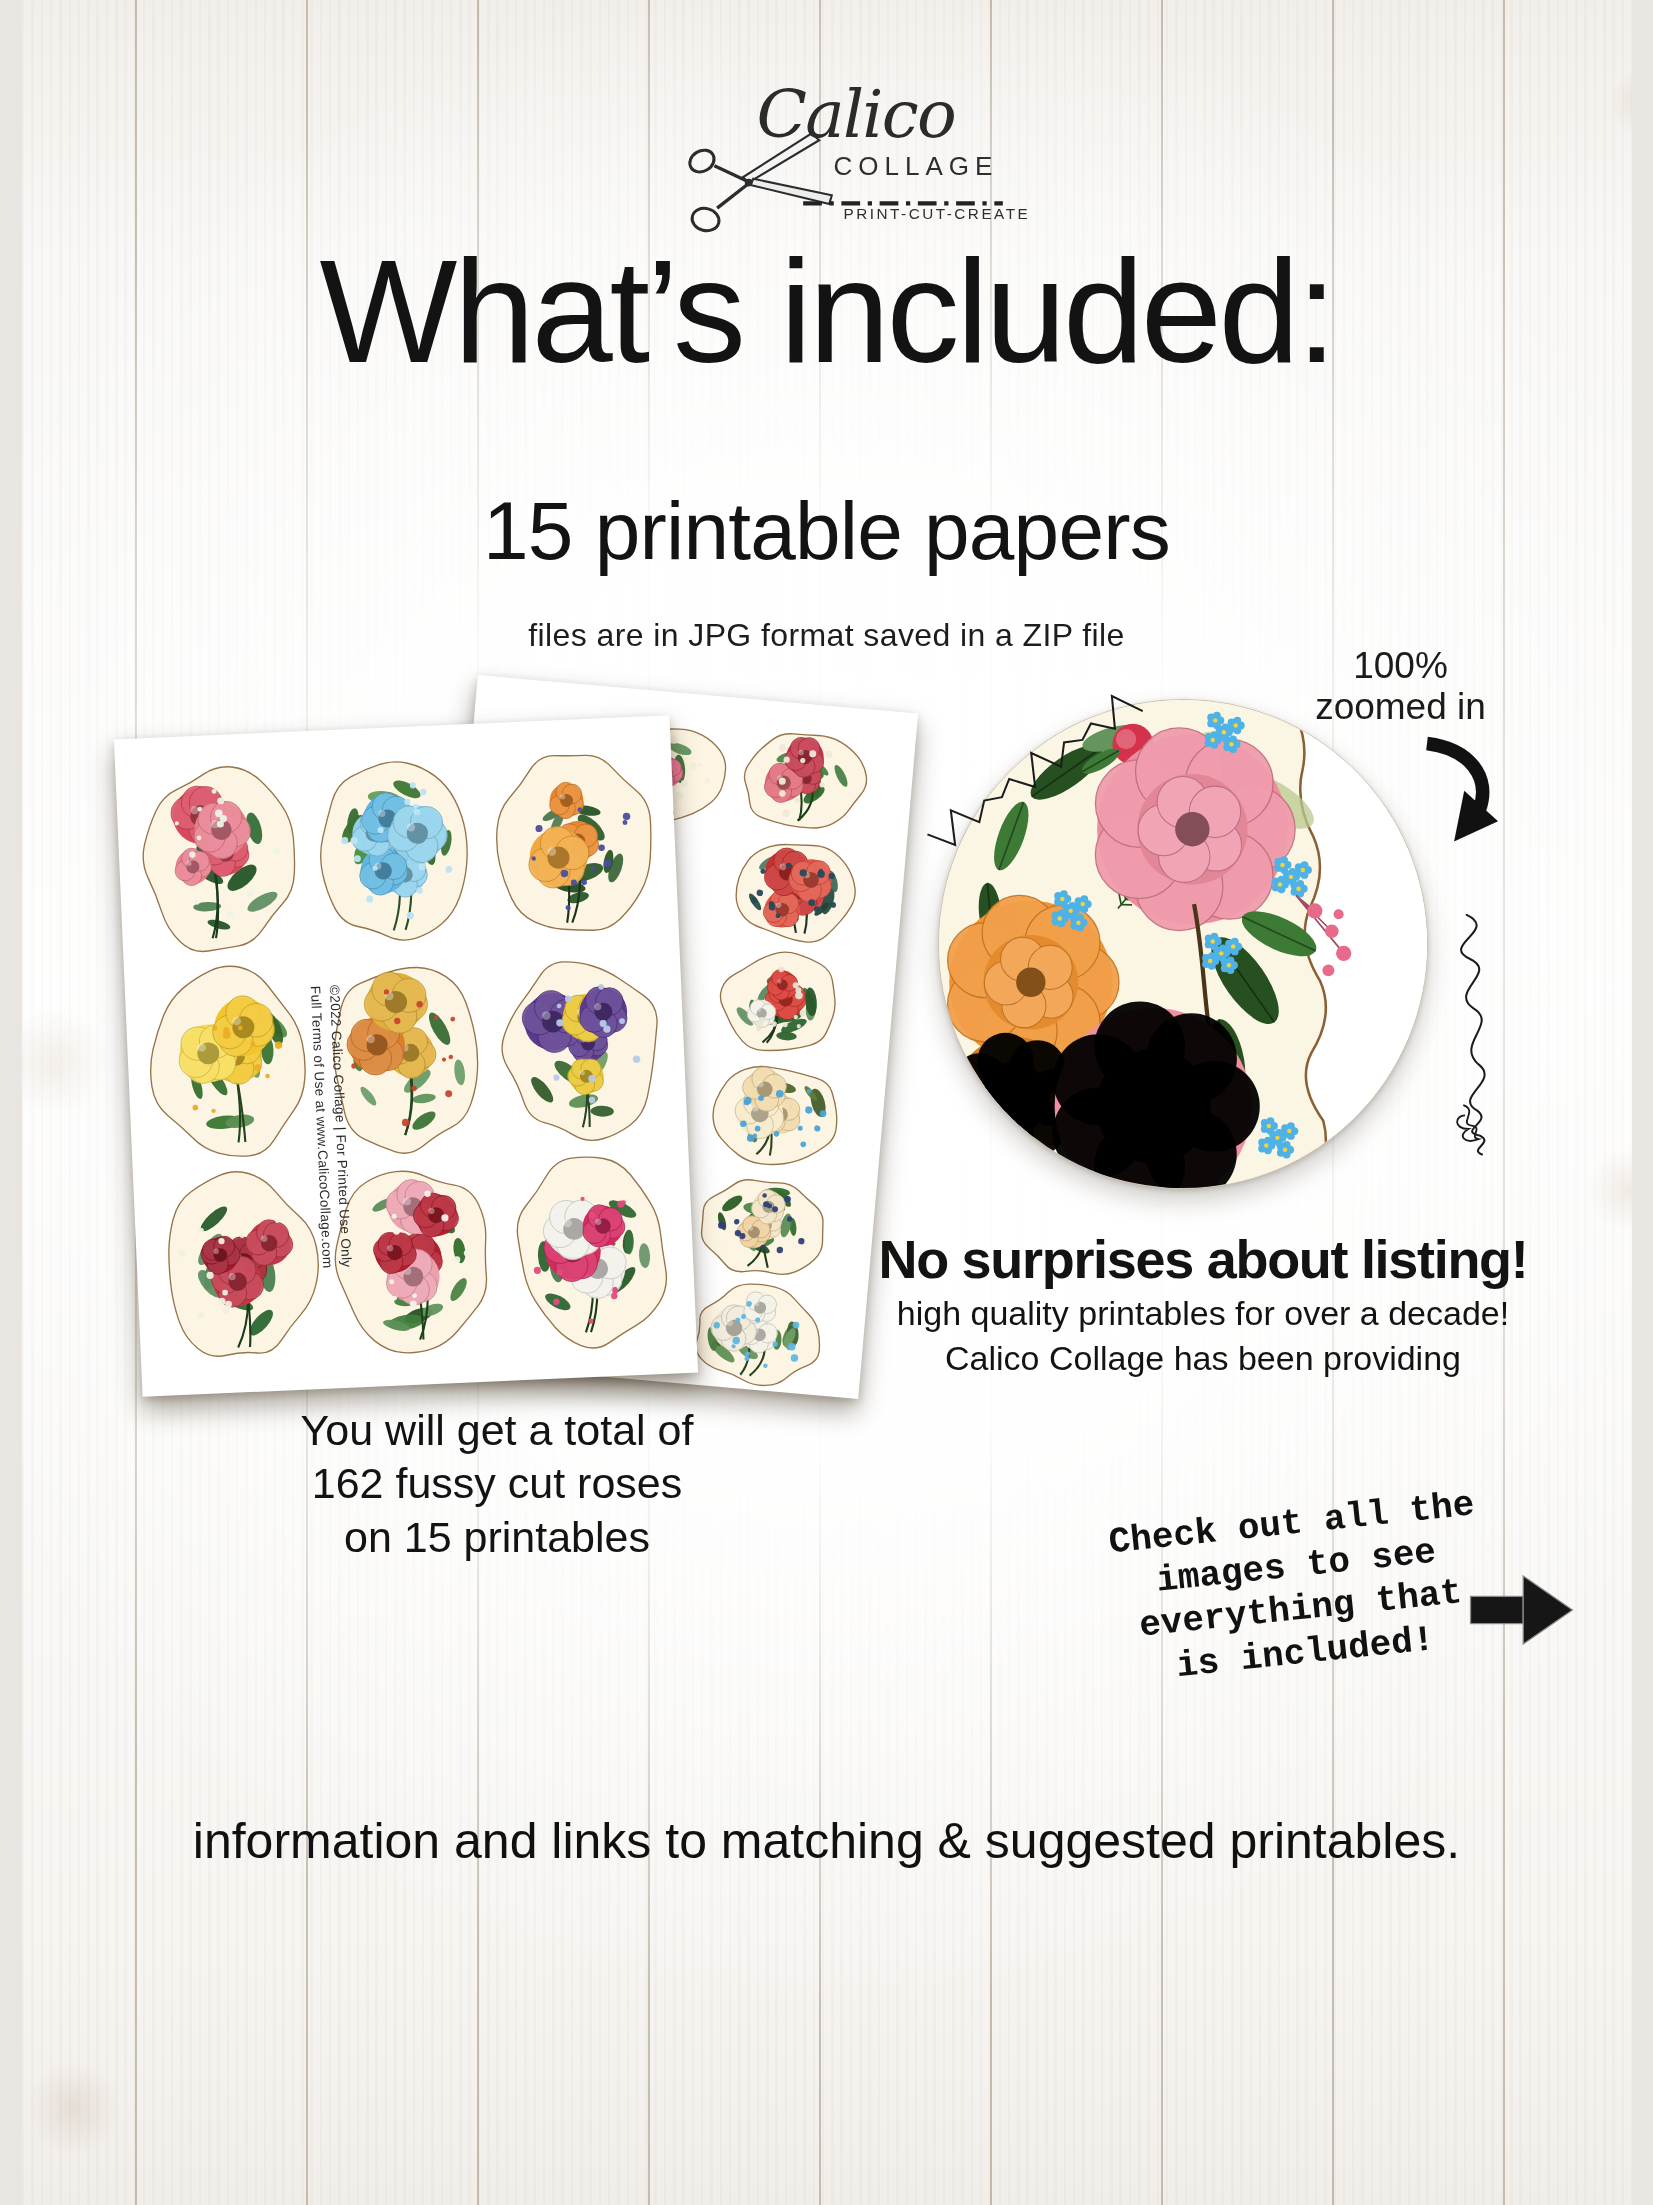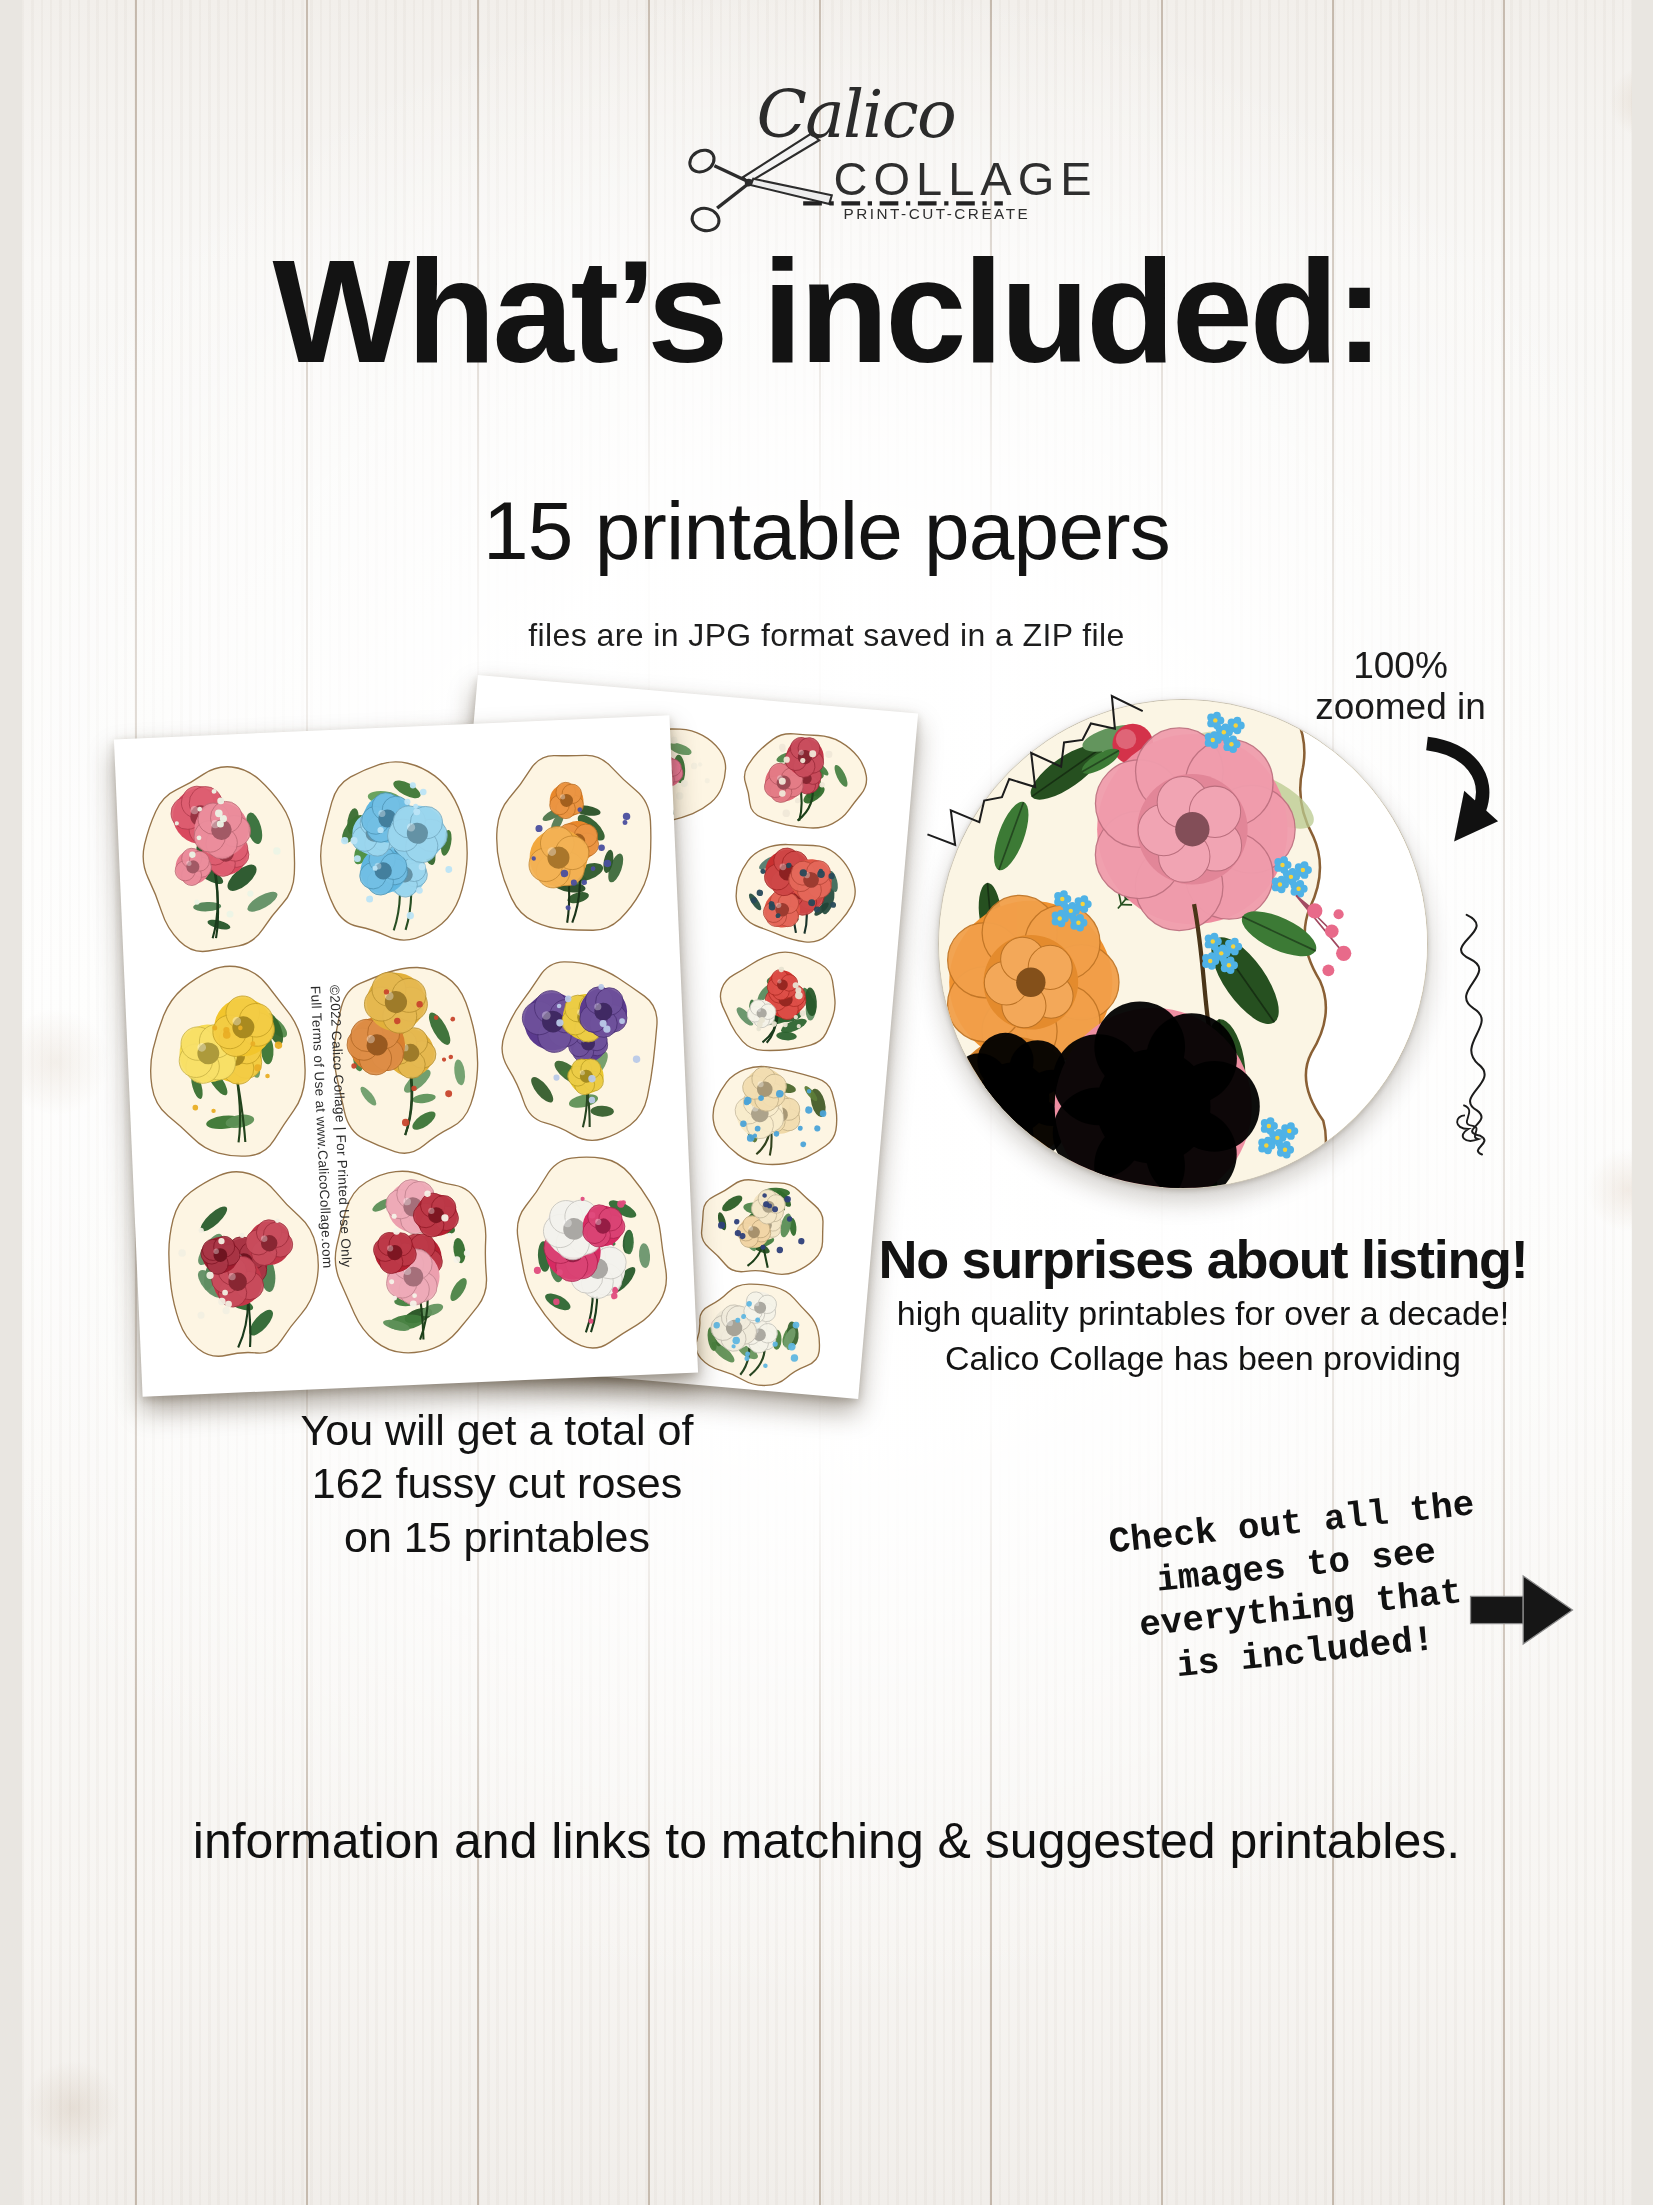--- a/index.html
+++ b/index.html
@@ -15,26 +15,26 @@
       repeating-linear-gradient(90deg, rgba(146,124,102,0) 0 140px, rgba(146,124,102,.45) 140px 142px, rgba(146,124,102,0) 142px 171px),
       repeating-linear-gradient(90deg, rgba(130,110,90,.045) 0 2.5px, rgba(130,110,90,0) 2.5px 9.3px),
       linear-gradient(180deg,#f2efeb 0%,#f9f8f6 12%,#fdfdfc 45%,#f7f5f2 88%,#f1eeea 100%);
     background-position:0 0,0 0,0 0,0 0,0 0,-27px 0,0 0,0 0;
   }
   .abs{position:absolute;}
   .ctr{left:0;width:100%;text-align:center;}
   
   .logo{position:absolute;left:654px;top:88px;width:365px;height:153px;}
   .logo .script{position:absolute;left:81px;top:-12px;font-family:"DejaVu Serif",serif;font-style:italic;font-size:66px;color:#2b2b2b;letter-spacing:-1.7px;}
-  .logo .caps{position:absolute;left:158px;top:63px;font-size:47px;font-weight:300;letter-spacing:6px;color:#2e2e2e;}
+  .logo .caps{position:absolute;left:158px;top:63px;font-size:26px;font-weight:300;letter-spacing:6px;color:#2e2e2e;}
   .logo .dashline{position:absolute;left:127px;top:107px;}
   .logo .tag{position:absolute;left:168px;top:117px;font-size:15.3px;letter-spacing:2.5px;color:#2e2e2e;}
   .logo .scissors{position:absolute;left:5.1px;top:48px;transform:rotate(-6deg);}
   
-  .h1{top:228px;font-size:146px;font-weight:700;letter-spacing:-3.4px;line-height:1.15;white-space:nowrap;}
+  .h1{top:228px;font-size:146px;font-weight:400;letter-spacing:-3.4px;line-height:1.15;white-space:nowrap;}
   .h2{top:484px;font-size:82px;font-weight:300;letter-spacing:-0.8px;white-space:nowrap;}
   .note{top:617px;font-size:32px;letter-spacing:0.4px;color:#1d1d1d;}
   
   .sheet{position:absolute;background:#fff;box-shadow:0 13.6px 27px rgba(55,40,20,.40),0 3.4px 8.5px rgba(55,40,20,.22);}
   .sheet-back{left:425px;top:693px;width:442px;height:688px;transform:rotate(5deg);z-index:2;}
   .sheet-front{left:106px;top:727px;width:556px;height:658px;transform:rotate(-2.5deg);z-index:3;}
   .sheet-front .grid{position:absolute;left:12px;top:22px;right:12px;bottom:22px;display:grid;grid-template-columns:repeat(3,1fr);grid-template-rows:repeat(3,1fr);place-items:center;}
   .sticker{width:168px;height:202px;}
   .sticker svg,.bsticker svg{width:100%;height:100%;display:block;}
   .bsticker{position:absolute;width:134px;height:105px;}

